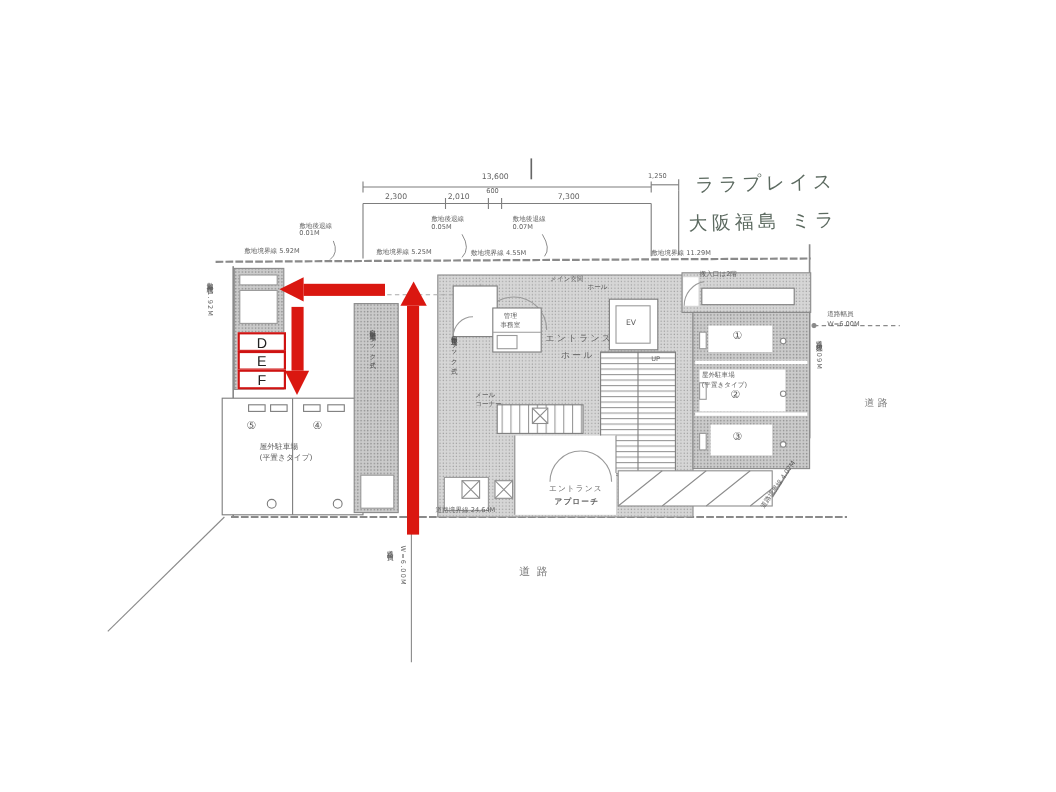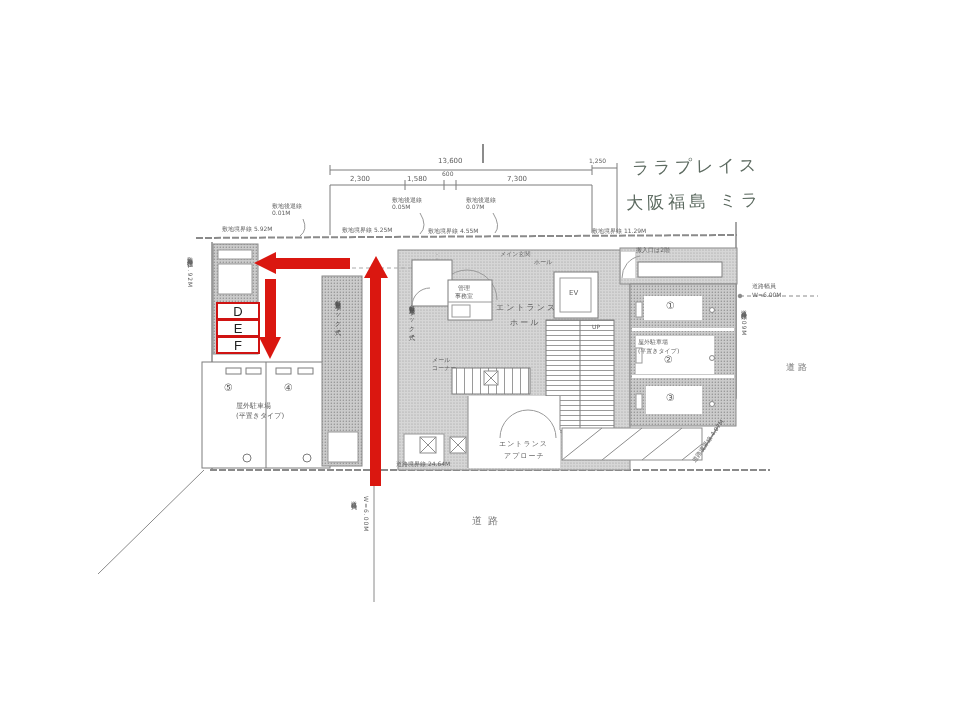--- a/index.html
+++ b/index.html
@@ -163,21 +163,21 @@
       <circle cx="712" cy="404" r="2.5" fill="#fff" stroke="#8a8a8a"></circle>
     </g>
   </svg>
 
   <div class="hand" style="left:632px;top:155px;">ララプレイス</div>
   <div class="hand" style="left:626px;top:190px;">大阪福島 ミラ</div>
 
   <div class="t t7" style="left:438px;top:157px;">13,600</div>
   <div class="t t6" style="left:589px;top:158px;">1,250</div>
   <div class="t t7" style="left:350px;top:175px;">2,300</div>
-  <div class="t t7" style="left:407px;top:175px;">1,580</div>
+  <div class="t t7" style="left:407px;top:175px;">2,010</div>
   <div class="t t6" style="left:442px;top:171px;">600</div>
   <div class="t t7" style="left:507px;top:175px;">7,300</div>
 
   <div class="t t6 ctr" style="left:272px;top:203px;width:60px;">
     <span>敷地後退線</span><br>
     <span>0.01M</span>
   </div>
   <div class="t t6 ctr" style="left:392px;top:197px;width:60px;">
     <span>敷地後退線</span><br>
     <span>0.05M</span>
@@ -205,21 +205,21 @@
 
   <div class="t t6" style="left:500px;top:251px;color:#6a6a6a;">メイン玄関</div>
   <div class="t t8" style="left:496px;top:303px;letter-spacing:2px;">エントランス</div>
   <div class="t t8" style="left:510px;top:318px;letter-spacing:2px;">ホール</div>
   <div class="t t6" style="left:458px;top:285px;">管理</div>
   <div class="t t6" style="left:455px;top:293px;">事務室</div>
   <div class="t t6" style="left:534px;top:259px;">ホール</div>
   <div class="t t7" style="left:569px;top:289px;">EV</div>
   <div class="t t6" style="left:592px;top:324px;">UP</div>
   <div class="t t7" style="left:499px;top:440px;letter-spacing:1px;">エントランス</div>
-  <div class="t t7" style="left:504px;top:452px;letter-spacing:1px;">アプローチ</div>
+  <div class="t t7" style="left:504px;top:452px;letter-spacing:1px;font-weight:bold;">アプローチ</div>
   <div class="t t6 vert" style="left:334px;top:295px;height:145px;color:#4e4e4e;">自転車置場（ラック式）</div>
   <div class="t t6 vert" style="left:408px;top:300px;height:150px;color:#4e4e4e;">自転車置場（ラック式）</div>
   <div class="t t6" style="left:432px;top:357px;">メール</div>
   <div class="t t6" style="left:432px;top:365px;">コーナー</div>
   <div class="t t6" style="left:636px;top:247px;">搬入口は2階</div>
 
   <div class="t t10" style="left:666px;top:300px;">①</div>
   <div class="t t10" style="left:664px;top:354px;">②</div>
   <div class="t t10" style="left:666px;top:392px;">③</div>
   <div class="t t10" style="left:284px;top:382px;">④</div>

